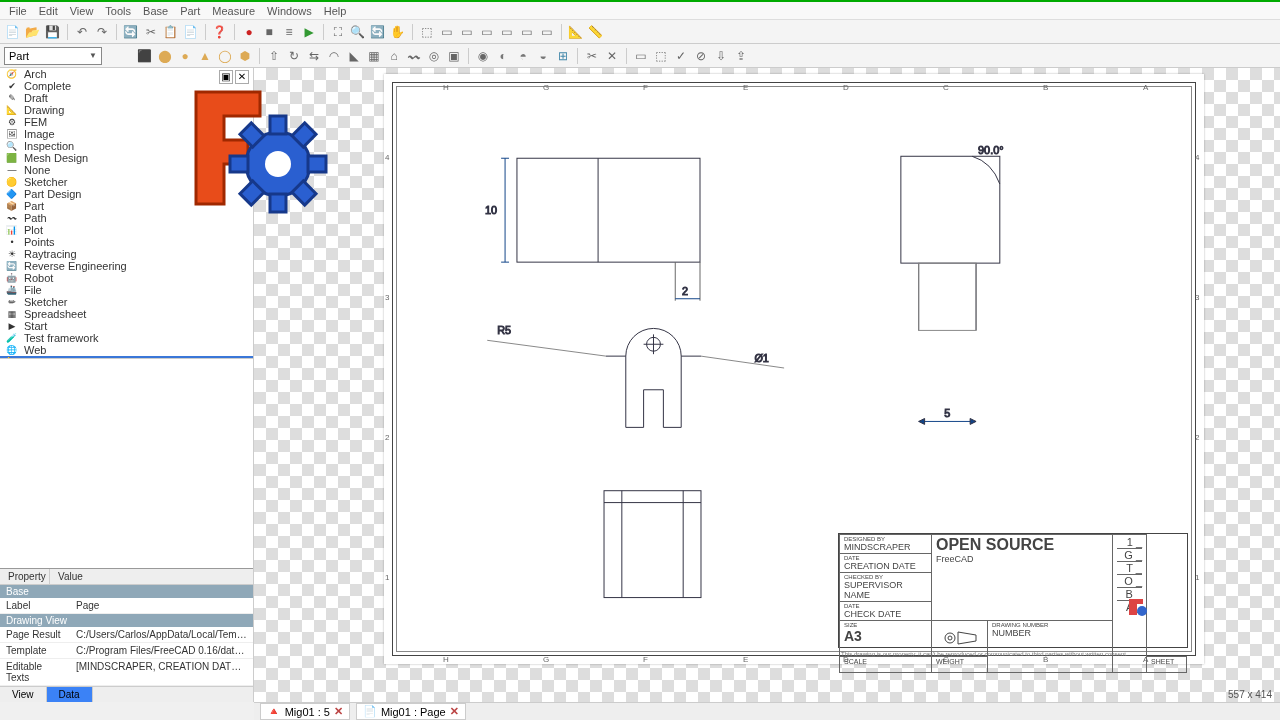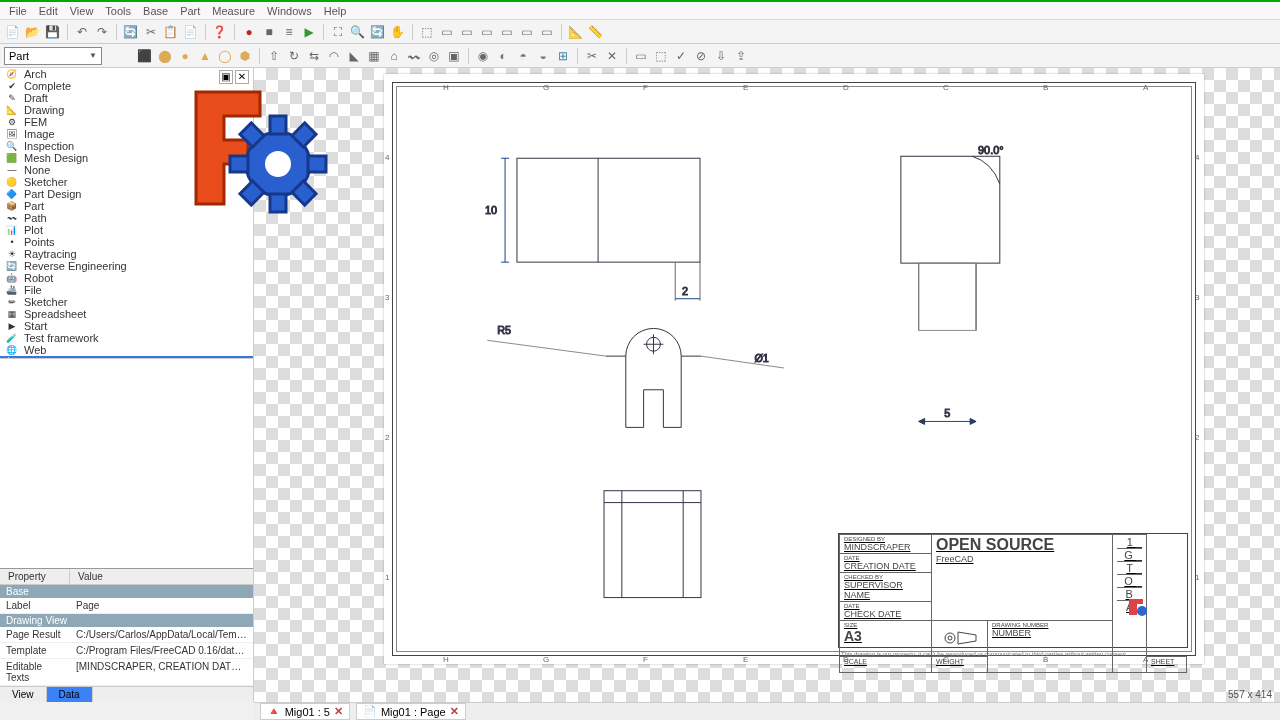--- a/index.html
+++ b/index.html
@@ -15,21 +15,21 @@
 .combo { width:98px; height:18px; border:1px solid #888; background:#fff; display:flex; align-items:center; justify-content:space-between; padding:0 4px; font-size:10px;}
 .combo .tri { font-size:8px; color:#555;}
 .wb-list { flex:0 0 auto; background:#fff; max-height:290px; overflow:hidden; }
 .wb-item { height:12px; display:flex; align-items:center; padding:0 6px; gap:6px; font-size:10px; color:#333; line-height:12px;}
 .wb-item.sel { background:#3a77d8; color:#fff; }
 .wb-item .ic { width:12px; height:12px; display:flex; align-items:center; justify-content:center; font-size:9px;}
 .tree-area { flex:1 1 auto; border-top:1px solid #ccc; background:#fff; min-height:20px;}
 .props { border-top:1px solid #999; }
 .prop-head { display:flex; background:#eee; border-bottom:1px solid #ccc; }
 .prop-head div { padding:2px 8px; font-size:10px; color:#333; }
-.prop-head div:first-child { width:70px; border-right:1px solid #ccc;}
+.prop-head div:first-child { width:50px; border-right:1px solid #ccc;}
 .prop-group { background:#8fa8b8; color:#fff; font-size:10px; padding:1px 6px; }
 .prop-row { display:flex; border-bottom:1px solid #eee;justify-content:center; }
 .prop-row div { padding:2px 6px; font-size:10px; color:#333;}
 .prop-row div:first-child { width:70px; }
 .prop-row div:last-child { flex:1; white-space:nowrap; overflow:hidden; text-overflow:ellipsis; }
 .prop-tabs { display:flex; border-top:1px solid #ccc; background:#eee;}
 .prop-tabs span { padding:2px 12px; font-size:10px; border-right:1px solid #ccc; background:#3b82f6;}
 .prop-tabs span.inactive { background:#eee;}
 .canvas { flex:1; position:relative; background:#fff; }
 .checker { position:absolute; inset:0; background-image:
@@ -37,21 +37,21 @@
   linear-gradient(-45deg,#ddd 25%,transparent 25%),
   linear-gradient(45deg,transparent 75%,#ddd 75%),
   linear-gradient(-45deg,transparent 75%,#ddd 75%);
   background-size:24px 24px;
   background-position:0 0,0 12px,12px -12px,-12px 0; }
 .sheet { position:absolute; left:130px; top:6px; width:820px; height:590px; background:#fff; box-shadow:0 0 2px rgba(0,0,0,.3); }
 .sheet-inner { position:absolute; inset:8px; border:1px solid #444; }
 .sheet-inner2 { position:absolute; inset:3px; border:1px solid #888; }
 .dwg { position:absolute; inset:0; }
 .dwg svg { width:100%; height:100%; }
-.titleblock { position:absolute; right:3px; bottom:3px; width:350px; height:115px; border:1px solid #444; background:#fff;text-decoration:underline;}
+.titleblock { position:absolute; right:3px; bottom:3px; width:350px; height:115px; border:1px solid #444; background:#fff;}
 .titleblock table { width:100%; height:100%; border-collapse:collapse; }
 .titleblock td { border:1px solid #666; padding:1px 4px; font-size:8px; vertical-align:top; color:#444;}
 .titleblock .big { font-size:16px; font-weight:bold; }
 .titleblock .mid { font-size:9px; }
 .bottabs { height:18px; background:#eee; border-top:1px solid #ccc; display:flex; align-items:center; padding:0 6px; gap:6px;}
 .bottabs .tab { display:flex; align-items:center; gap:4px; padding:1px 6px; background:#fff; border:1px solid #ccc; font-size:10px;}
 .bottabs .tab .x { color:#b44; font-weight:bold; cursor:pointer;}
 .statusbar { position:absolute; right:8px; bottom:2px; font-size:10px; color:#555;}
 .panel-close { position:absolute; right:4px; top:2px; display:flex; gap:2px;}
 .panel-close span { width:14px; height:14px; border:1px solid #aaa; text-align:center; line-height:12px; font-size:10px; background:#fff;}

